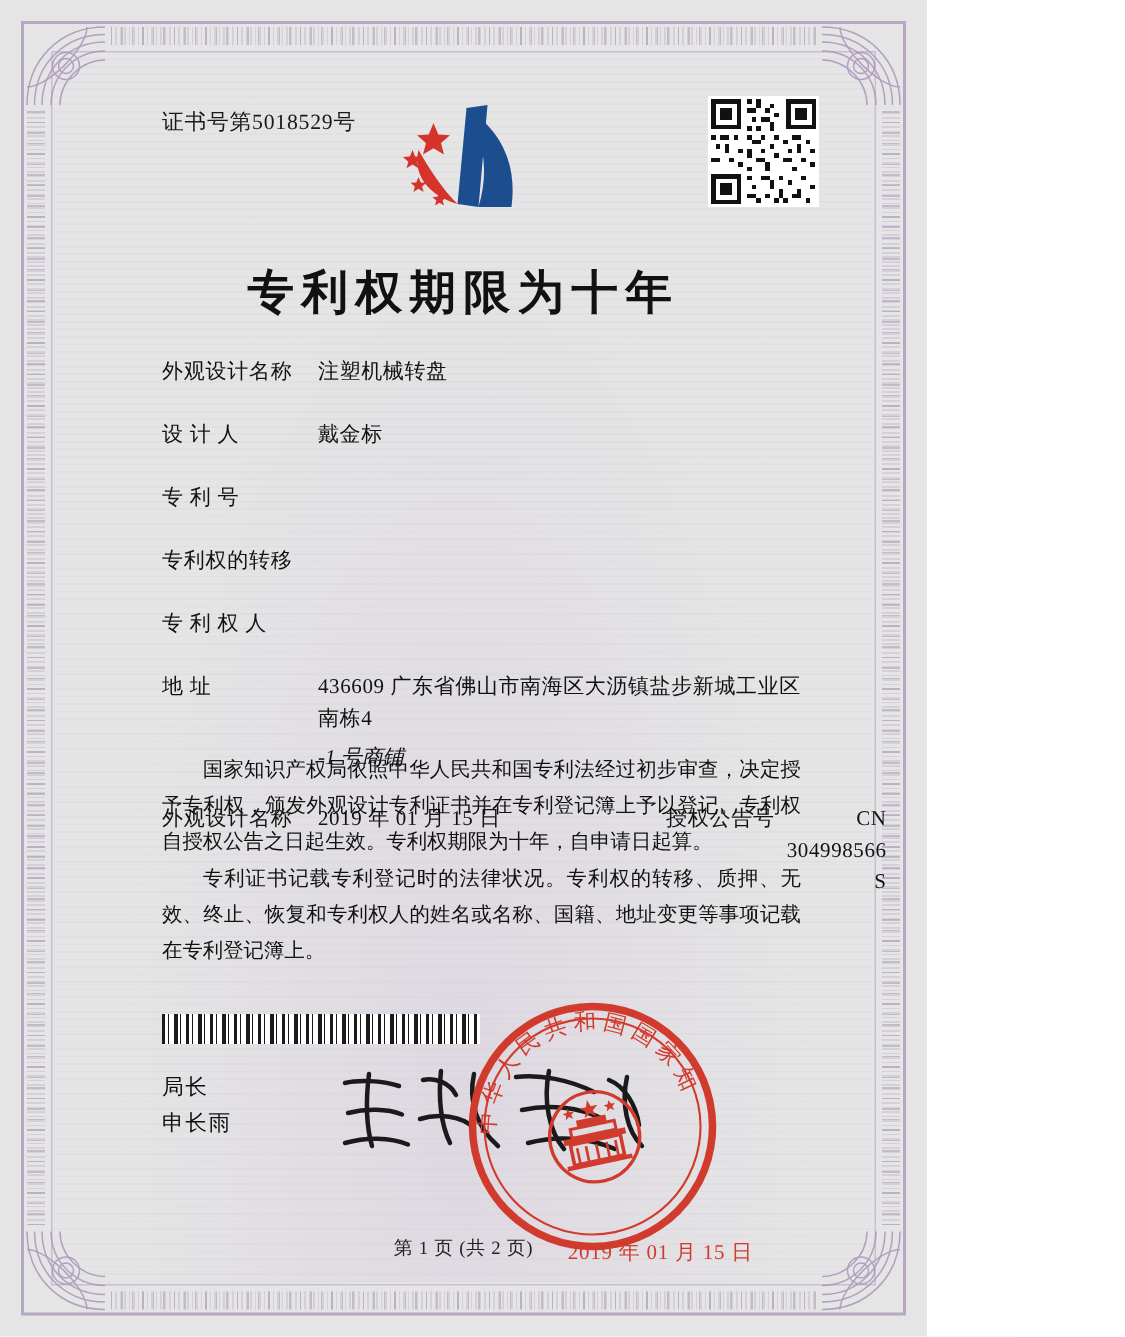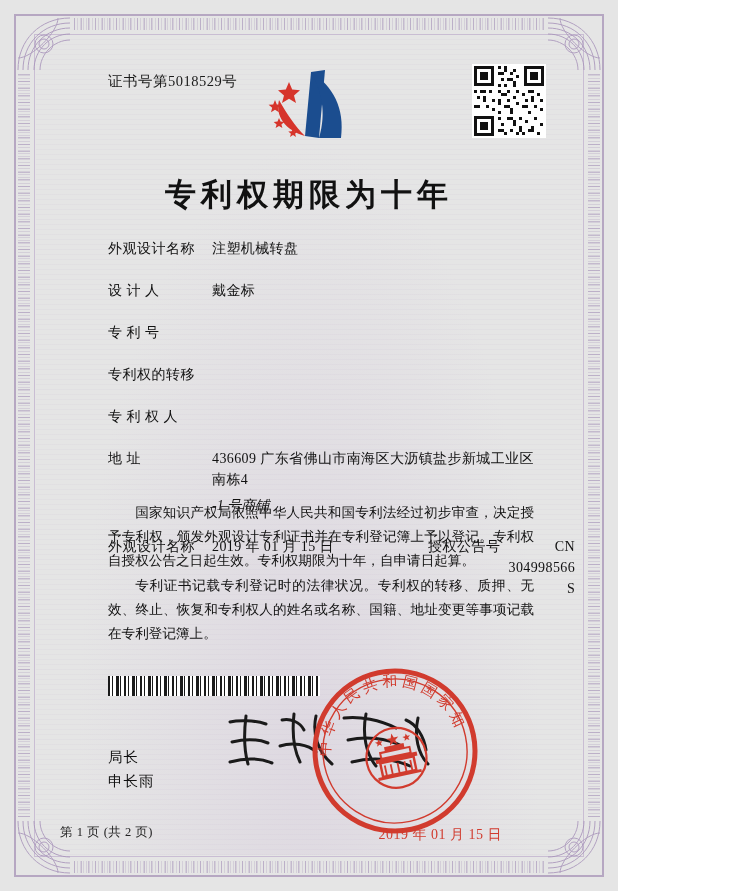--- a/index.html
+++ b/index.html
@@ -131,21 +131,21 @@
     letter-spacing: .5px;
   }
   .field-value {
     flex: 1;
     letter-spacing: .4px;
   }
   .field-row.inline2 .field-value { flex: 0 0 auto; width: 216px; }
   .field-label2 {
     flex: 0 0 auto;
     white-space: nowrap;
-    margin-left: 0;
+    margin-left: 16px;
     letter-spacing: .5px;
     text-align: right;
   }
   .field-value2 { flex: 1; margin-left: 8px; letter-spacing: .4px; text-align: right; }
   .addr-line2 { padding-left: 104px; margin-top: -16px; margin-bottom: 20px; font-style: italic; }
 
   .paragraphs {
     position: absolute;
     left: 48px;
     right: 24px;
@@ -167,21 +167,21 @@
     width: 212px;
     height: 20px;
     background-image: repeating-linear-gradient(90deg,
       #1a1a1a 0 2px, #ffffff 2px 4px, #1a1a1a 4px 5px, #ffffff 5px 8px,
       #1a1a1a 8px 11px, #ffffff 11px 12px, #1a1a1a 12px 13px, #ffffff 13px 16px);
   }
 
   .sign-block {
     position: absolute;
     left: 48px;
-    top: 700px;
+    top: 668px;
     font-size: 14.5px;
     line-height: 1.65;
     color: #111;
     letter-spacing: 1px;
   }
   .signature {
     position: absolute;
     left: 160px;
     top: 660px;
     width: 220px;
@@ -200,20 +200,21 @@
     top: 780px;
     font-size: 14px;
     color: #d13b2e;
     letter-spacing: .5px;
     white-space: nowrap;
   }
   .page-footer {
     position: absolute;
     left: 0; right: 0;
     bottom: 4px;
+    text-align: center;
     font-size: 12.5px;
     color: #222;
     letter-spacing: .5px;
   }
 </style>
 </head>
 <body>
 
 <div class="page">
 

